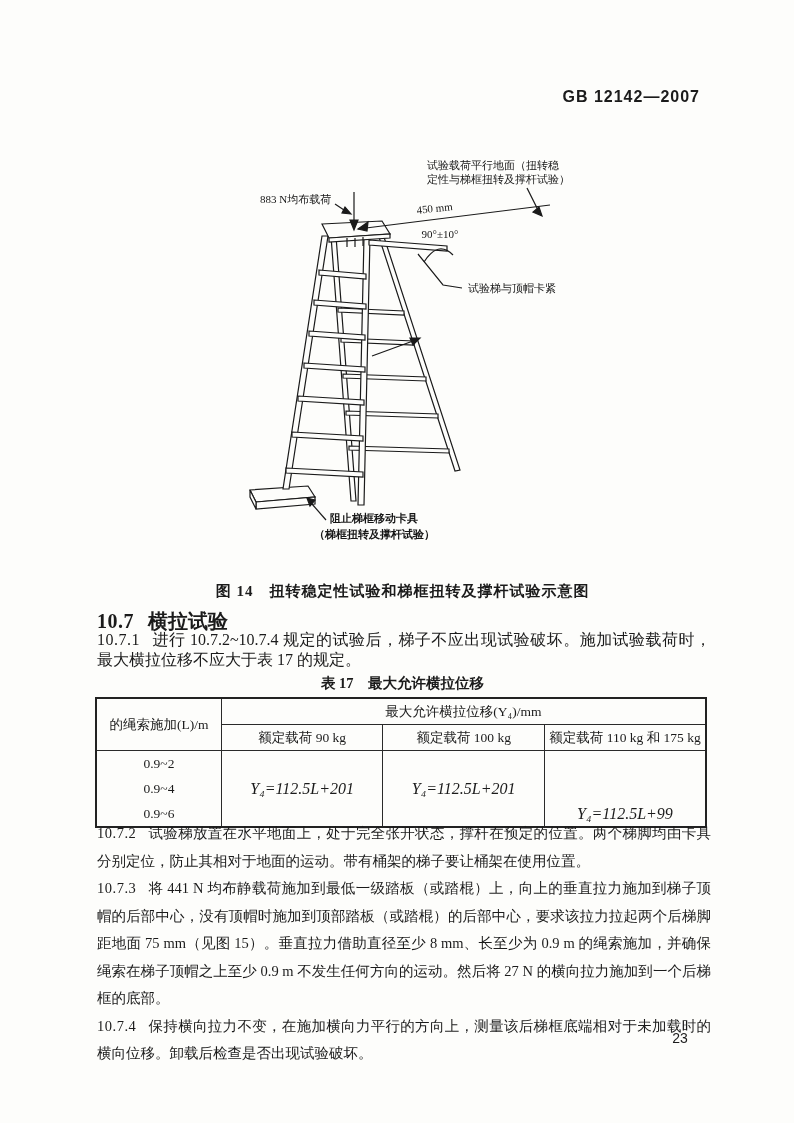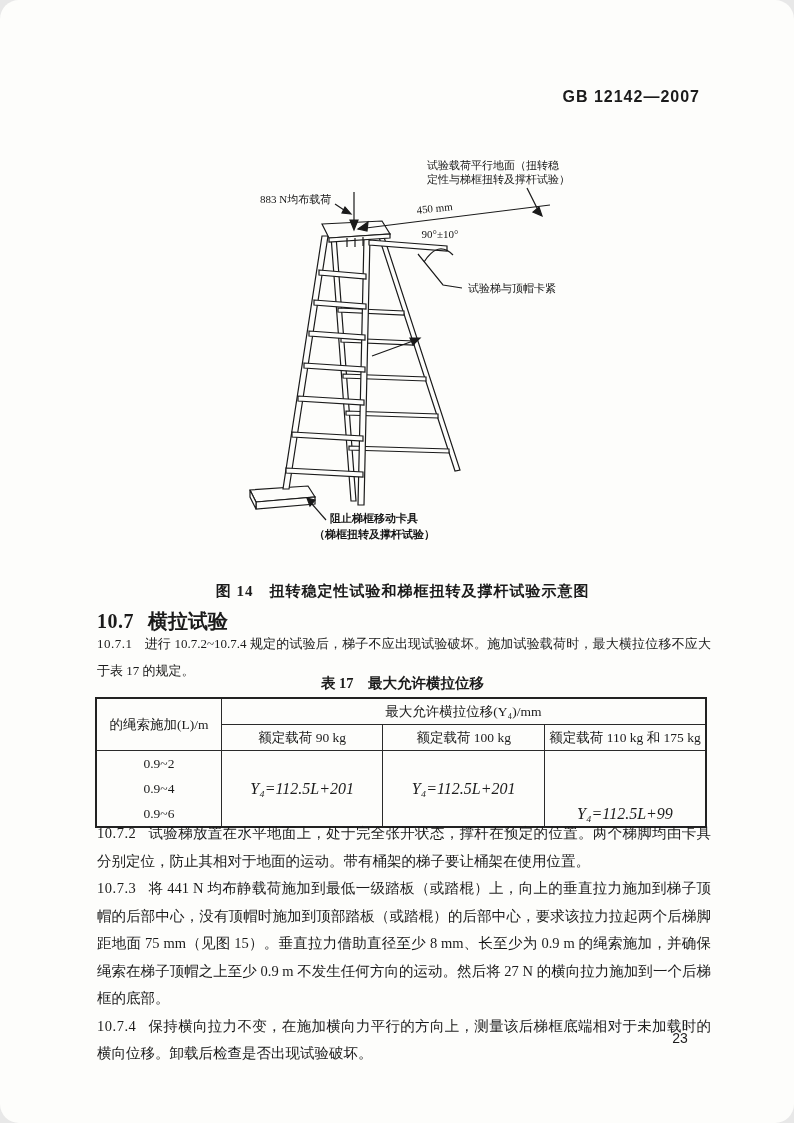--- a/index.html
+++ b/index.html
@@ -1,40 +1,39 @@
 <!DOCTYPE html>
 <html><head>
 <meta charset="utf-8">
 <style>
   html,body { margin:0; padding:0; background:#e8e8e8; }
   .page {
     position:relative; width:794px; height:1123px; margin:0 auto;
     background:#fdfdfb; color:#1b1b1b;
     font-family:"Liberation Serif","DejaVu Serif",serif;
     overflow:hidden;
-    border-radius:19px;
   }
   .std-no {
     position:absolute; top:88px; left:0; width:700px;
     text-align:right; font-weight:bold; font-size:16px; letter-spacing:1px;
     font-family:"Liberation Sans","DejaVu Sans",sans-serif;
   }
   .figure-wrap { position:absolute; left:150px; top:148px; width:500px; height:420px; }
   svg text { font-family:"Liberation Serif","DejaVu Serif",serif; fill:#151515; }
   .fig-caption {
     position:absolute; top:582px; left:95px; width:615px; text-align:center;
     font-weight:bold; font-size:15px; letter-spacing:1px;
   }
   .sec-head {
     position:absolute; top:608px; left:97px; font-weight:bold; font-size:20px;
   }
   .sec-head .pnum { margin-right:14px; }
   .para-1 {
     position:absolute; top:630px; left:97px; width:614px;
-    font-size:13px; line-height:27px; text-align:justify;
+    font-size:16px; line-height:20px; text-align:justify;
   }
   .pnum { margin-right:12px; letter-spacing:0.5px; }
   .tbl-title {
     position:absolute; top:674px; left:95px; width:615px; text-align:center;
     font-weight:bold; font-size:14.5px;
   }
   table.t17 {
     position:absolute; top:697px; left:95px; width:612px;
     border-collapse:collapse; font-size:13.5px; table-layout:fixed;
   }

